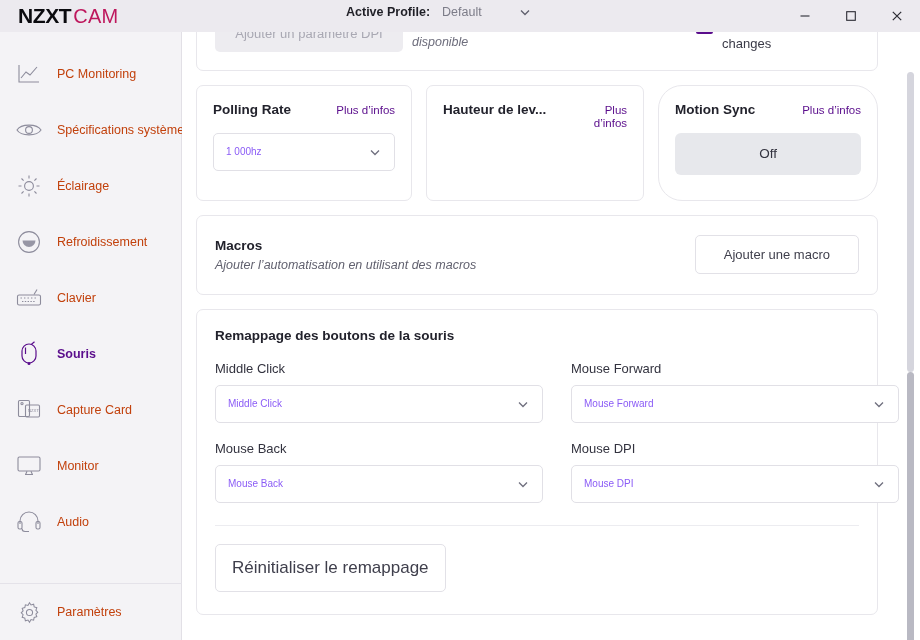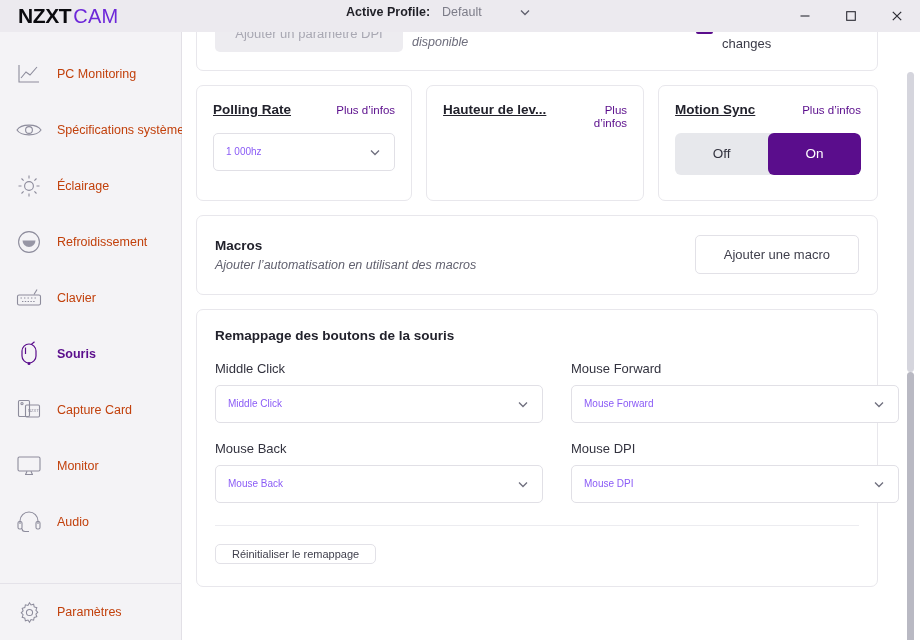--- a/index.html
+++ b/index.html
@@ -37,21 +37,21 @@
   }
   .brand-nzxt {
     font-size: 21px;
     font-weight: bold;
     letter-spacing: -0.4px;
     color: #0b0b0f;
   }
   .brand-cam {
     font-size: 20px;
     font-weight: 300;
-    color: #6d28d9;
+    color: #be185d;
     margin-left: 2px;
     letter-spacing: 0.2px;
   }
 
   .profile-area {
     position: absolute;
     left: 346px;
     top: 0;
     height: 24px;
     display: flex;
@@ -224,33 +224,32 @@
   }
   .small-card {
     border: 1px solid #e8e7ec;
     border-radius: 7px;
     background: #fff;
     padding: 16px 16px 18px 16px;
     height: 116px;
   }
   .sc-a { width: 222px; }
   .sc-b { width: 224px; }
-  .sc-c { width: 226px; }
+  .sc-c { width: 226px; border-radius: 24px; }
 
   .sc-head {
     display: flex;
     align-items: baseline;
     margin-bottom: 16px;
   }
   .sc-title {
     font-size: 13.5px;
     font-weight: bold;
     color: #22222c;
     white-space: nowrap;
-    text-decoration: underline;
   }
   .sc-info {
     font-size: 11.5px;
     color: #5a0d8c;
     margin-left: auto;
     cursor: pointer;
     text-align: right;
     line-height: 1.15;
     max-width: 58px;
   }
@@ -347,22 +346,22 @@
   }
   .divider {
     height: 1px;
     background: #ececf0;
     margin: 22px 0 18px 0;
   }
   .reset-btn {
     background: #fff;
     border: 1px solid #e2e1e7;
     border-radius: 5px;
-    padding: 3px 16px;
-    font-size: 11px;
+    padding: 13px 16px;
+    font-size: 17px;
     color: #3f3f4c;
     font-family: "Liberation Sans", sans-serif;
     cursor: pointer;
   }
 
   
   .scrollbar-track {
     position: absolute;
     top: 40px;
     right: 6px;
@@ -585,21 +584,20 @@
           </div>
         </div>
 
         <div class="small-card sc-c">
           <div class="sc-head">
             <span class="sc-title">Motion Sync</span>
             <span class="sc-info wide">Plus d’infos</span>
           </div>
           <div class="segmented">
             <div class="seg">Off</div>
-            <div class="seg on">On</div>
           </div>
         </div>
       </div>
 
       <div class="card macros-card">
         <div>
           <div class="macros-title">Macros</div>
           <div class="macros-sub">Ajouter l’automatisation en utilisant des macros</div>
         </div>
         <button class="btn-outline">Ajouter une macro</button>

